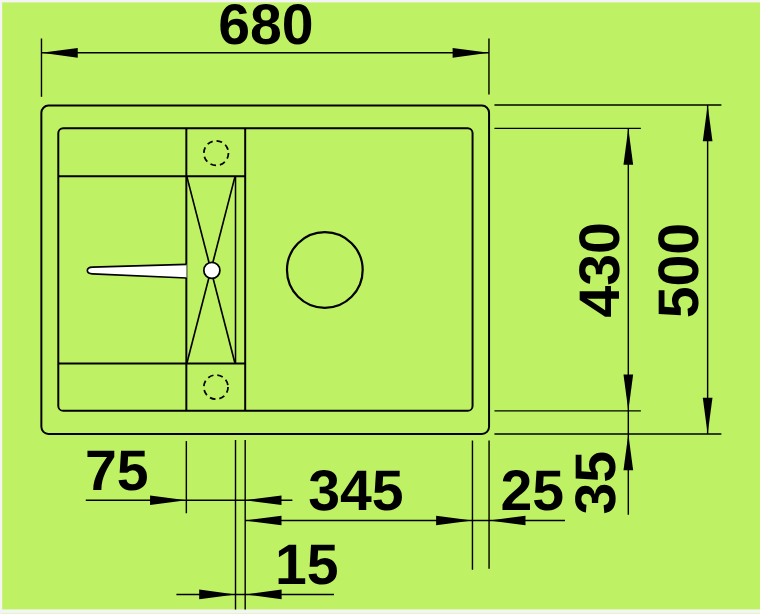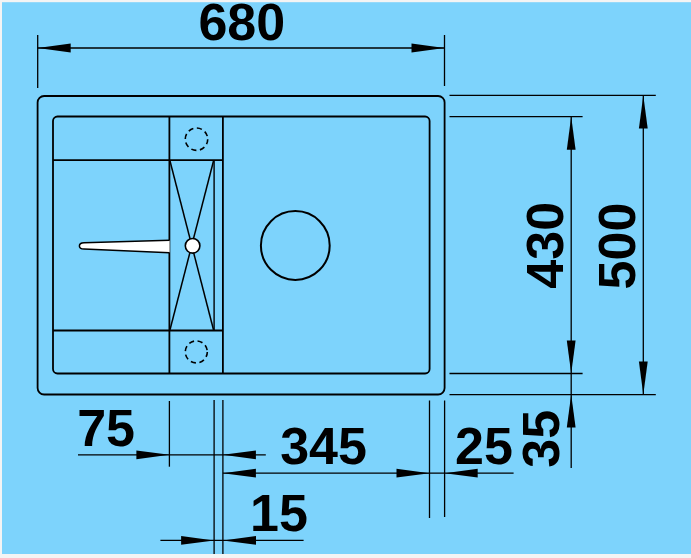--- a/index.html
+++ b/index.html
@@ -1,16 +1,16 @@
 <!DOCTYPE html>
 <html><head>
 <meta charset="utf-8">
 <style>
   html,body{margin:0;padding:0;background:#fff;}
-  .page{position:relative;width:691px;height:558px;background:#7dd3fc;overflow:hidden;}
+  .page{position:relative;width:691px;height:558px;background:#bef264;overflow:hidden;}
   svg{position:absolute;top:0;left:0;}
   text{font-family:"Liberation Sans", sans-serif;font-weight:bold;font-size:52px;fill:#000;}
 </style>
 </head>
 <body>
 
 <div class="page">
 <svg width="691" height="558" viewBox="0 0 691 558">
 
   <rect x="0" y="0" width="691" height="2.2" fill="#f4f4f4"></rect>

